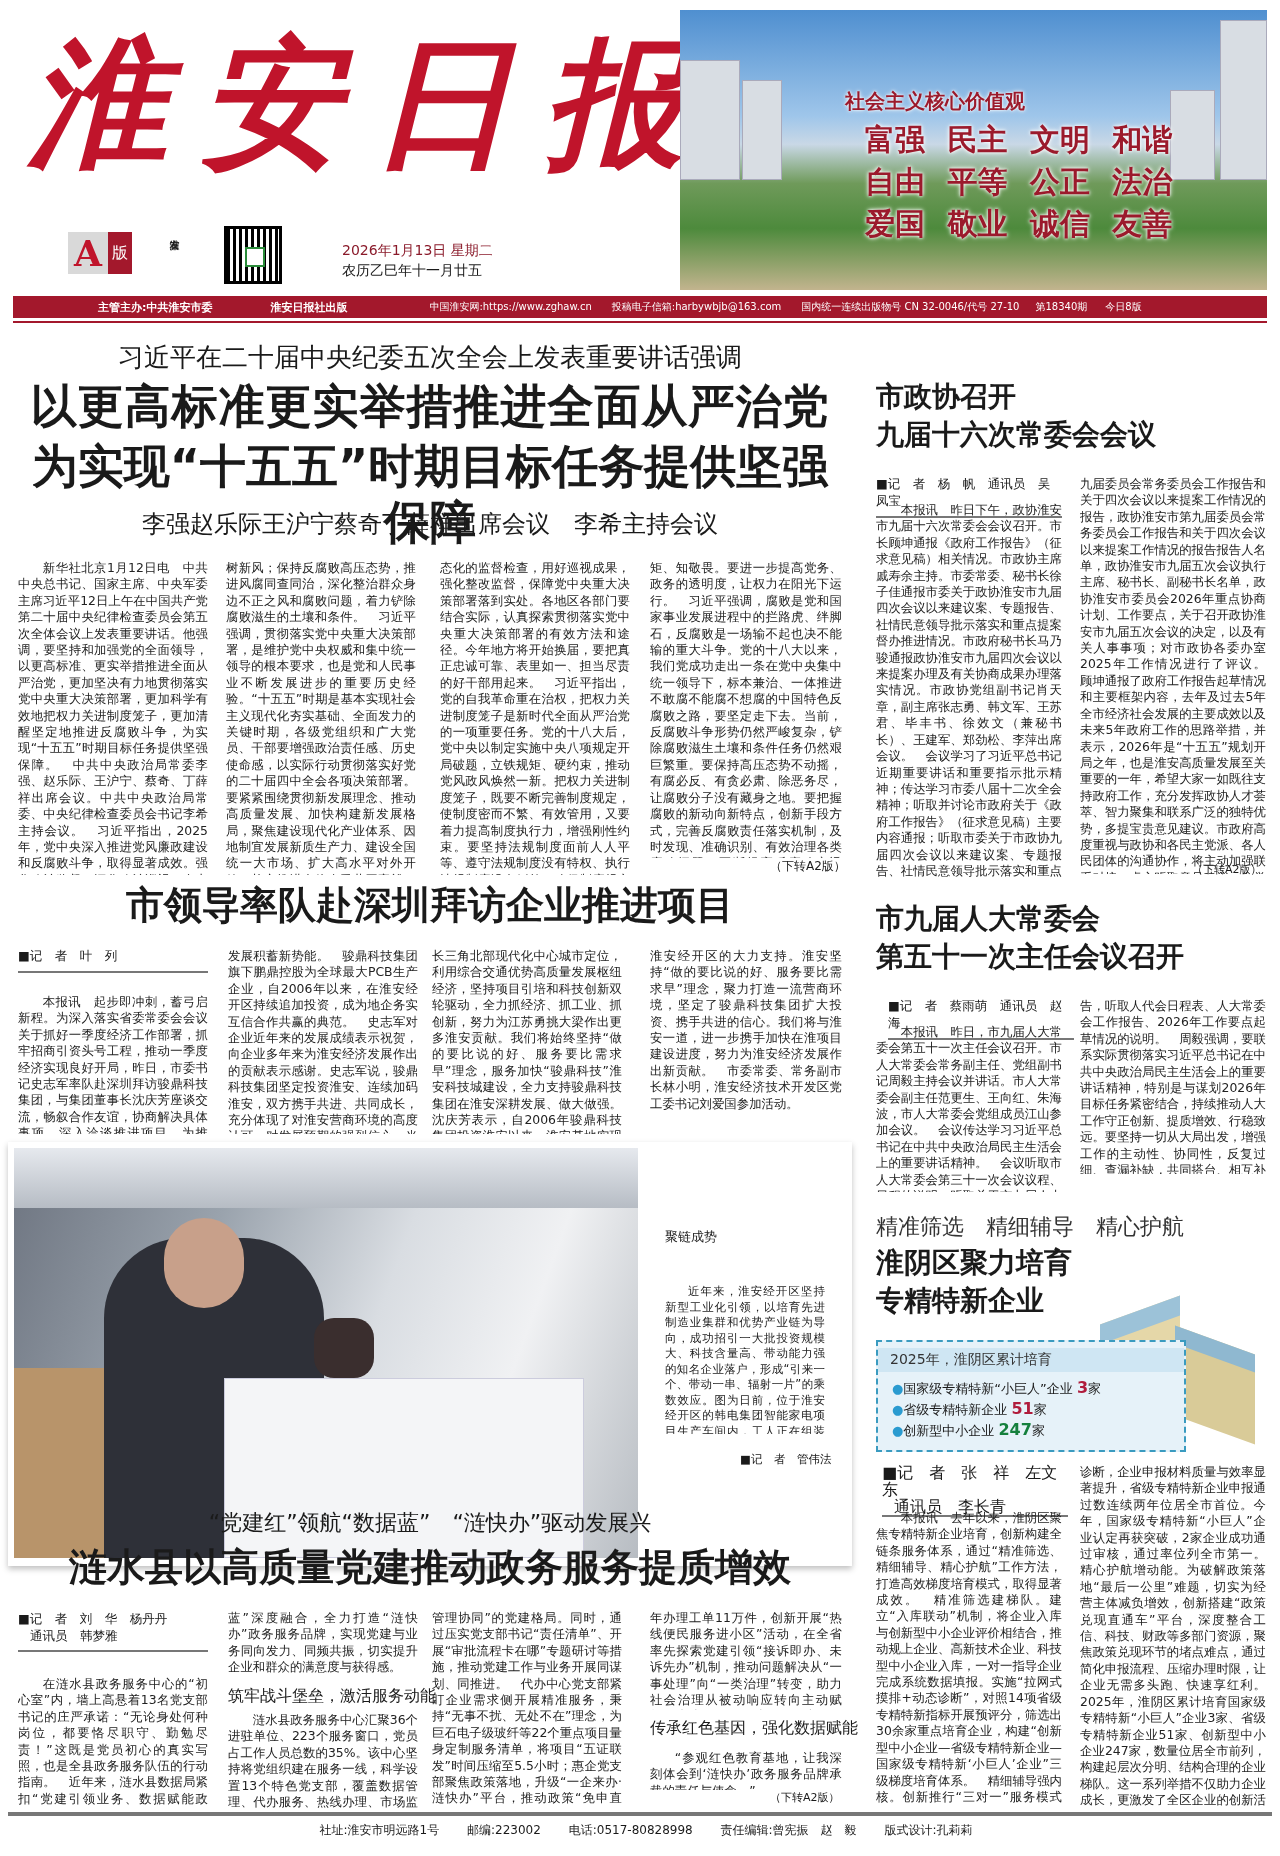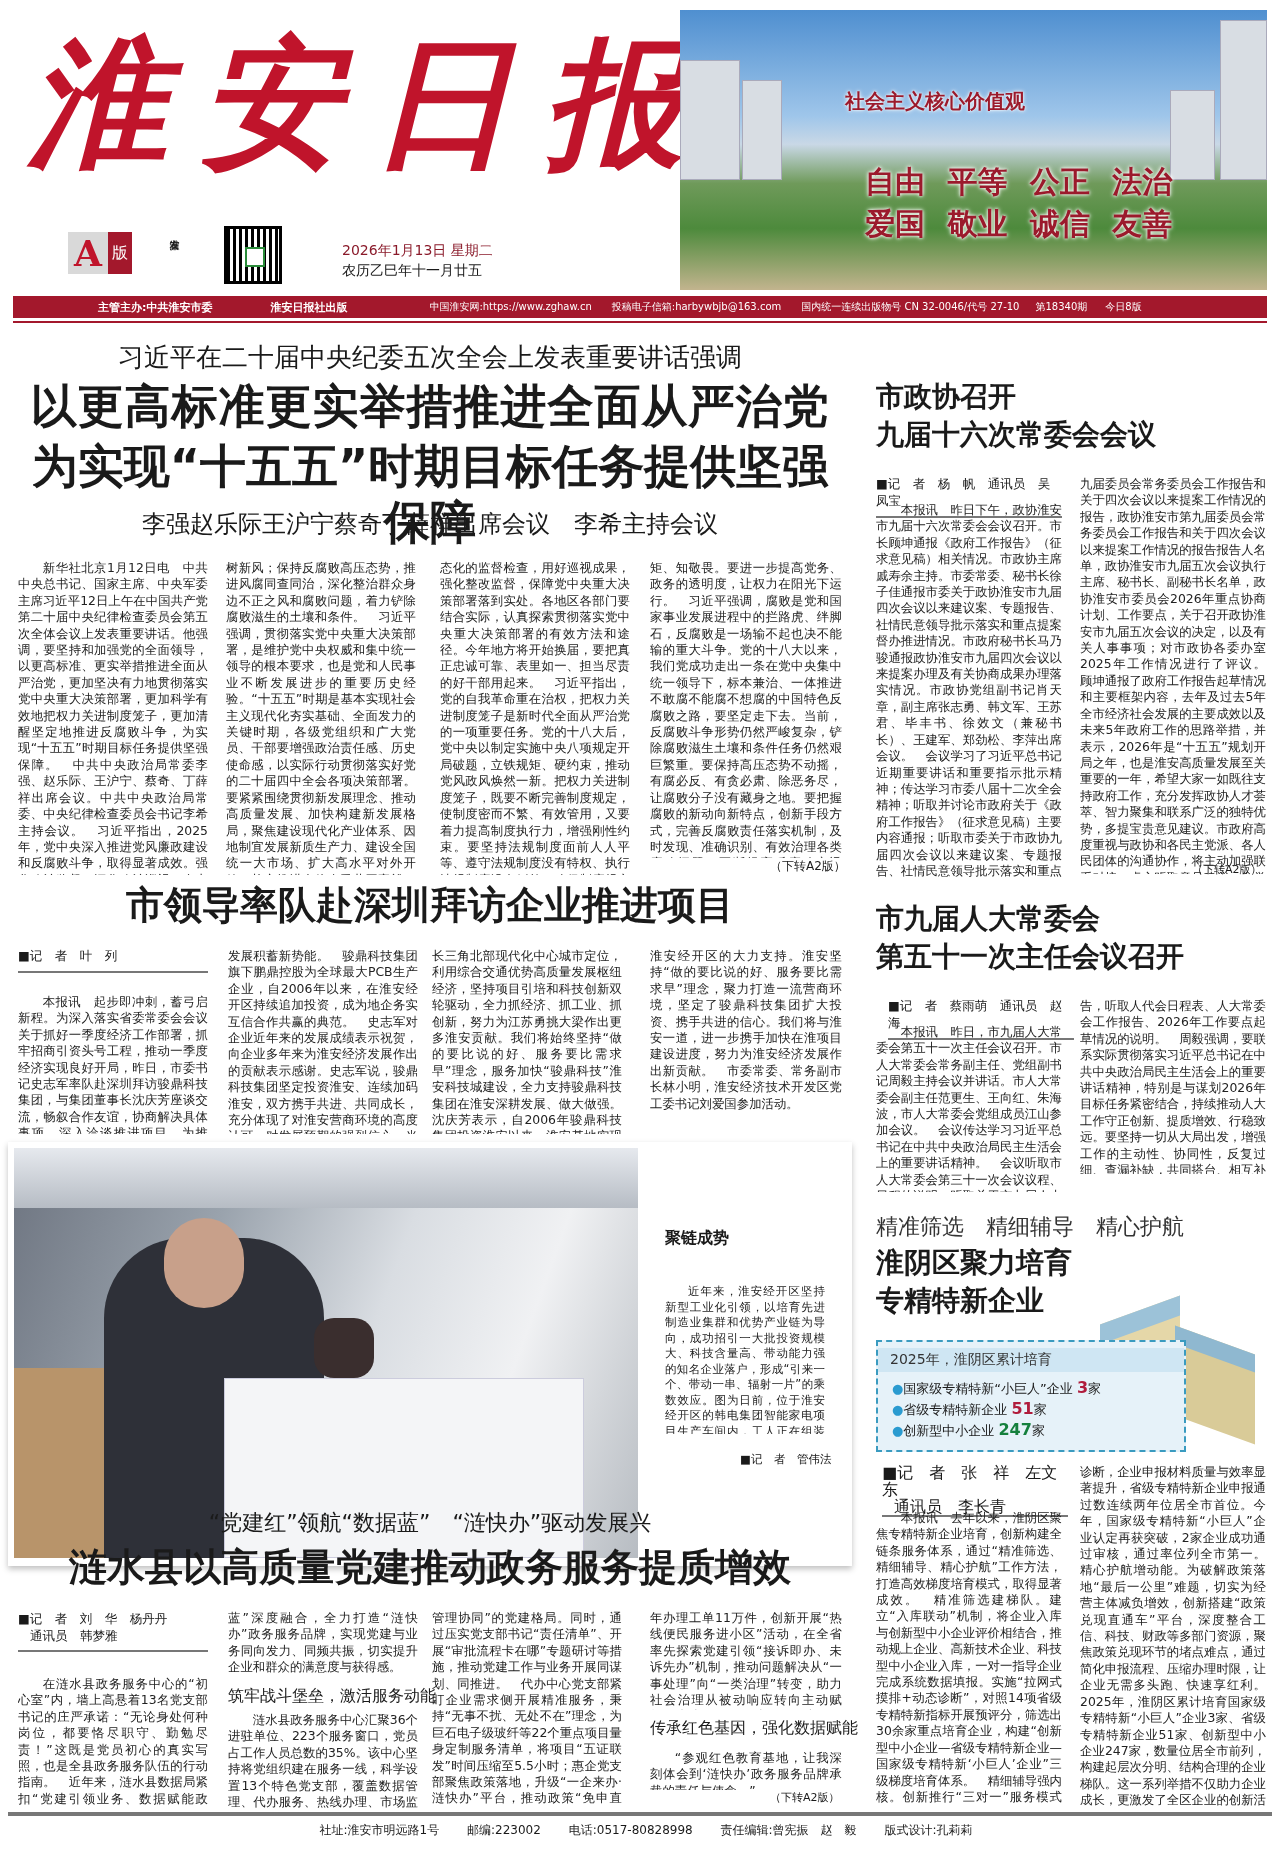--- a/index.html
+++ b/index.html
@@ -46,20 +46,21 @@
 <div class="abs qr"></div>
 <div class="abs date-line">2026年1月13日 星期二</div>
 <div class="abs lunar-line">农历乙巳年十一月廿五</div>
 
 <div class="abs banner">
   <div class="bld" style="left:0;width:60px;height:120px;"></div>
   <div class="bld" style="left:62px;width:40px;height:100px;"></div>
   <div class="bld" style="left:540px;width:47px;height:160px;"></div>
   <div class="bld" style="left:490px;width:45px;height:90px;"></div>
   <div class="abs banner-caption">社会主义核心价值观</div>
+  <div class="abs values-row" style="top:110px;">富强 民主 文明 和谐</div>
   <div class="abs values-row" style="top:152px;">自由 平等 公正 法治</div>
   <div class="abs values-row" style="top:194px;">爱国 敬业 诚信 友善</div>
 </div>
 
 <div class="abs infobar">
   <span style="margin-left:85px;font-weight:bold;">主管主办:中共淮安市委</span>
   <span style="margin-left:58px;font-weight:bold;">淮安日报社出版</span>
   <span style="margin-left:82px;font-size:10px;">中国淮安网:https://www.zghaw.cn</span>
   <span style="margin-left:20px;font-size:10px;">投稿电子信箱:harbywbjb@163.com</span>
   <span style="margin-left:20px;font-size:10px;">国内统一连续出版物号 CN 32-0046/代号 27-10</span>
@@ -125,21 +126,21 @@
 
 <div class="abs photo-box"></div>
 <div class="abs photo">
   <div class="abs" style="left:0;top:0;width:624px;height:60px;background:linear-gradient(180deg,#e6e9ee,#b6bcc4);"></div>
   <div class="abs" style="left:90px;top:90px;width:220px;height:320px;background:#2e3038;border-radius:80px 80px 0 0;"></div>
   <div class="abs" style="left:150px;top:70px;width:80px;height:90px;background:#c8a08a;border-radius:40px;"></div>
   <div class="abs" style="left:210px;top:230px;width:360px;height:180px;background:#f4f5f7;border:1px solid #ccd;"></div>
   <div class="abs" style="left:0;top:220px;width:90px;height:190px;background:#b8946a;"></div>
   <div class="abs" style="left:300px;top:170px;width:60px;height:60px;background:#3a2e2e;border-radius:20px;"></div>
 </div>
-<div class="abs" style="left:665px;top:1228px;font-size:16px;font-weight:bold;">聚链成势</div>
+<div class="abs" style="left:665px;top:1228px;font-size:13px;font-weight:normal;">聚链成势</div>
 <div class="abs col-text" style="left:665px;top:1284px;width:160px;height:150px;font-size:11.5px;line-height:15.5px;">
     <p>近年来，淮安经开区坚持新型工业化引领，以培育先进制造业集群和优势产业链为导向，成功招引一大批投资规模大、科技含量高、带动能力强的知名企业落户，形成“引来一个、带动一串、辐射一片”的乘数效应。图为日前，位于淮安经开区的韩电集团智能家电项目生产车间内，工人正在组装洗衣机。</p>
   </div>
 <div class="abs" style="left:740px;top:1452px;font-size:11.5px;"><span>■</span><span>记　者　管伟法</span></div>
 
 <div class="abs" style="left:876px;top:1212px;font-size:22px;color:#333;">精准筛选　精细辅导　精心护航</div>
 <div class="abs side-head" style="left:876px;top:1244px;">淮阴区聚力培育</div>
 <div class="abs side-head" style="left:876px;top:1282px;">专精特新企业</div>
 <div class="abs" style="left:1080px;top:1290px;width:180px;height:160px;">
   <div class="abs" style="left:20px;top:20px;width:80px;height:100px;background:#e5d7a8;border-top:20px solid #9cc2d8;transform:skewY(-20deg);"></div>

